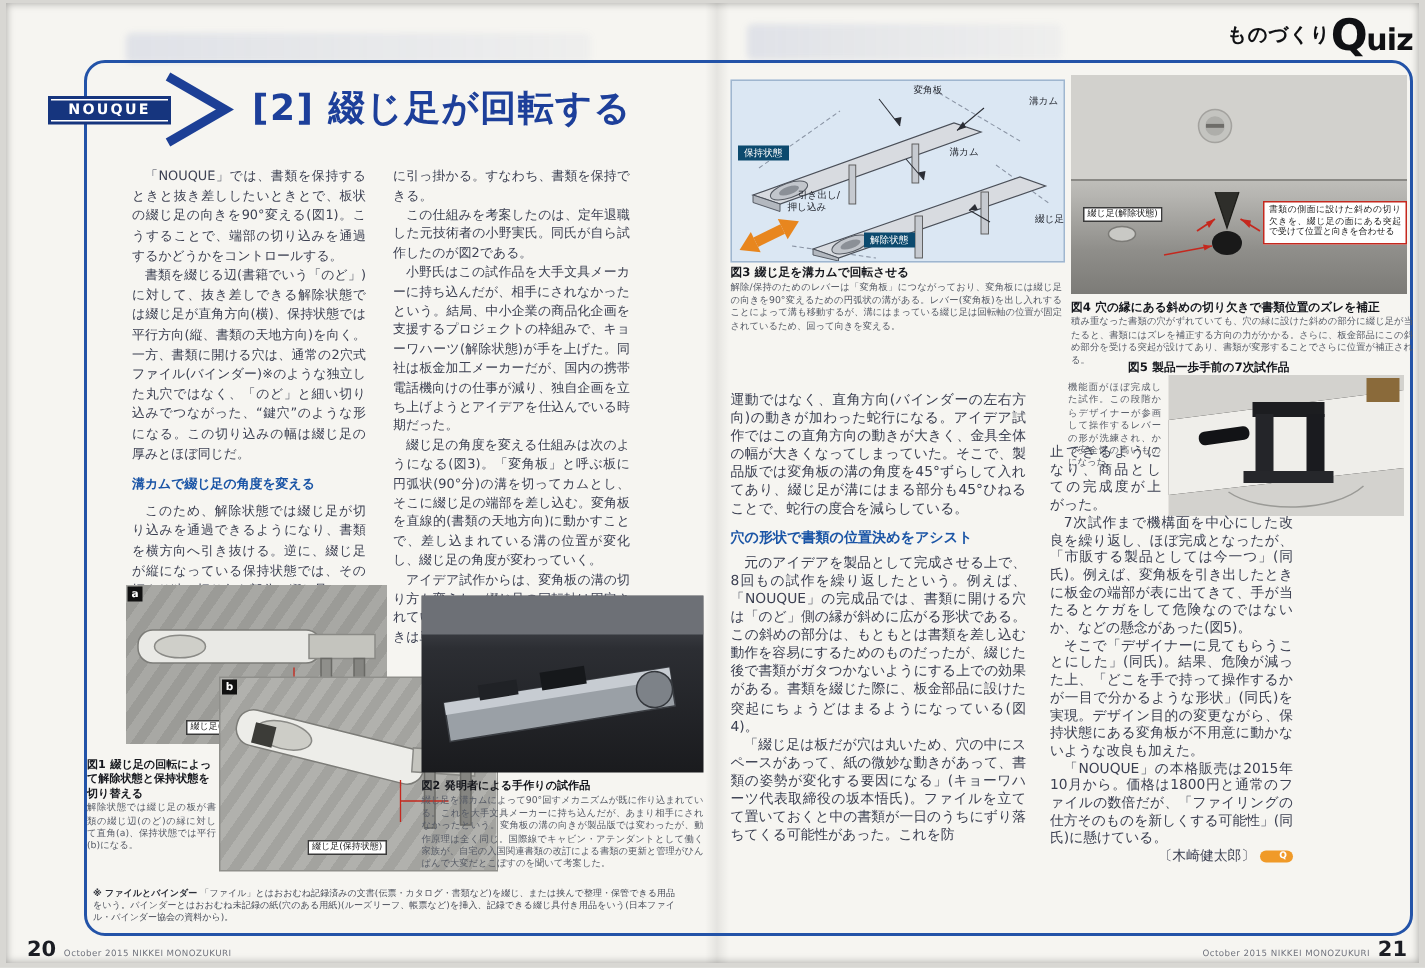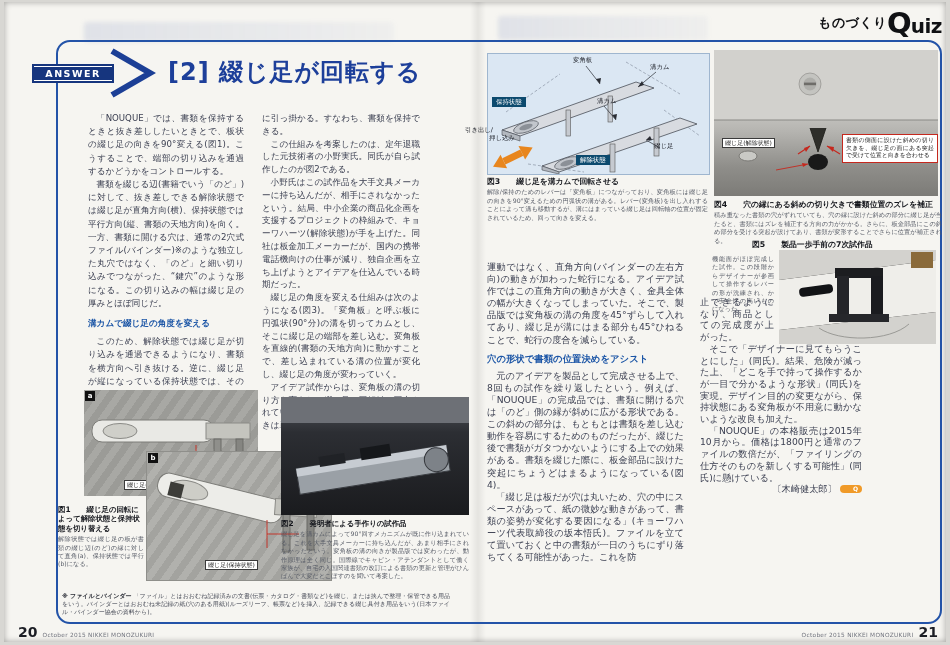--- a/index.html
+++ b/index.html
@@ -24,29 +24,29 @@
   .title{left:168px;top:56px;font-size:24px;font-weight:bold;color:#1d3f9a;letter-spacing:1px;}
   
   .jp{color:#3c4052;text-align:justify;word-break:break-all;}
   .body-l{font-size:8.6px;line-height:13.2px;margin-top:16px;}
   .body-r{font-size:9.2px;line-height:12.1px;}
   .jp p{margin:0;text-indent:1em;}
   .jp p.cont{text-indent:0;}
   .subhead{color:#1b55a6;font-weight:bold;text-indent:0 !important;margin:7px 0 5px !important;}
   
   .figcap-title{font-weight:bold;font-size:7.4px;line-height:9.4px;color:#15171d;text-align:left;}
-  .figno{margin-right:16px;}
+  .figno{margin-right:3px;}
   .figcap-body{font-size:6.2px;line-height:8.4px;color:#565b66;margin-top:2px;text-align:justify;word-break:break-all;}
   .photo{position:absolute;overflow:hidden;}
   .mark{position:absolute;width:10px;height:10px;background:#111;color:#fff;font-size:7px;
     text-align:center;line-height:10px;font-weight:bold;}
   .tagbox{position:absolute;background:#fff;border:1px solid #3a3a3a;font-size:6px;line-height:7.5px;
     padding:0 2px;color:#1c1c1c;white-space:nowrap;}
   .badge-blue{position:absolute;background:#0c4a6e;color:#fff;font-size:6.4px;line-height:8px;padding:1px 4px;}
-  .dlabel{position:absolute;font-size:6.4px;line-height:7.5px;color:#23262e;white-space:nowrap;}
+  .dlabel{position:absolute;font-size:6.4px;line-height:7.5px;color:#23262e;white-space:nowrap;margin-left:36px;}
   .notebox{position:absolute;background:#fff;border:1.2px solid #c5281e;font-size:5.9px;line-height:7.6px;
     padding:2px 3px;color:#222;text-align:justify;word-break:break-all;}
   .fig3box{left:487px;top:53px;width:221px;height:120px;background:#dbe7f3;border:1px solid #9fb6cf;}
   
   .pnum{font-size:14px;font-weight:bold;color:#1b1d24;}
   .ptext{font-size:5.8px;color:#70737d;letter-spacing:.3px;}
   .footnote{font-size:6px;line-height:8.2px;color:#4a4e5a;text-align:justify;word-break:break-all;}
   .fnlead{font-weight:bold;color:#2a2d36;}
   .byline{text-indent:0;}
   .endmark{display:inline-block;background:#f09a28;color:#fff;font-size:6px;line-height:8px;
@@ -62,21 +62,21 @@
   <div class="abs ghost" style="left:84px;top:22px;width:310px;height:20px;"></div>
   <div class="abs ghost" style="left:498px;top:16px;width:210px;height:24px;"></div>
 
   <div class="abs frame"></div>
 
   <div class="abs brand">
     <span class="b1">ものづくり</span><span class="bq">Q</span><span class="b2">uiz</span>
   </div>
 
   <div class="abs answer">
-    <div class="inner">ANSWER</div>
+    <div class="inner">NOUQUE</div>
   </div>
   <svg class="abs" style="left:106px;top:46px;" width="52" height="54">
     <path d="M6,5 L44,27 L6,49" stroke="#1c3f96" stroke-width="6" fill="none"></path>
   </svg>
   <div class="abs title">[2] 綴じ足が回転する</div>
 
   <div class="abs jp body-l" style="left:88px;top:96px;width:156px;">
     <p>「NOUQUE」では、書類を保持するときと抜き差ししたいときとで、板状の綴じ足の向きを90°変える(図1)。こうすることで、端部の切り込みを通過するかどうかをコントロールする。</p>
     <p>書類を綴じる辺(書籍でいう「のど」)に対して、抜き差しできる解除状態では綴じ足が直角方向(横)、保持状態では平行方向(縦、書類の天地方向)を向く。一方、書類に開ける穴は、通常の2穴式ファイル(バインダー)※のような独立した丸穴ではなく、「のど」と細い切り込みでつながった、“鍵穴”のような形になる。この切り込みの幅は綴じ足の厚みとほぼ同じだ。</p>
     <p class="subhead">溝カムで綴じ足の角度を変える</p>
@@ -198,21 +198,21 @@
         <rect x="14" y="97" width="20" height="7" fill="#e8861e"></rect>
         <polygon points="34,93 46,100.5 34,108" fill="#e8861e"></polygon>
         <polygon points="14,93 2,100.5 14,108" fill="#e8861e"></polygon>
       </g>
     </svg>
   </div>
   <div class="dlabel" style="left:573px;top:57px;">変角板</div>
   <div class="dlabel" style="left:650px;top:64px;">溝カム</div>
   <div class="dlabel" style="left:597px;top:98px;">溝カム</div>
   <div class="badge-blue" style="left:492px;top:97px;">保持状態</div>
-  <div class="dlabel" style="left:465px;top:127px;">引き出し/</div>
+  <div class="dlabel" style="left:496px;top:127px;">引き出し/</div>
   <div class="dlabel" style="left:489px;top:135px;">押し込み</div>
   <div class="badge-blue" style="left:576px;top:155px;">解除状態</div>
   <div class="dlabel" style="left:654px;top:143px;">綴じ足</div>
 
   <div class="abs" style="left:487px;top:177px;width:221px;">
     <div class="figcap-title" style="font-size:7.8px;">
       <span class="figno">図3</span><span>綴じ足を溝カムで回転させる</span>
     </div>
     <div class="figcap-body">解除/保持のためのレバーは「変角板」につながっており、変角板には綴じ足の向きを90°変えるための円弧状の溝がある。レバー(変角板)を出し入れすることによって溝も移動するが、溝にはまっている綴じ足は回転軸の位置が固定されているため、回って向きを変える。</div>
   </div>
@@ -267,19 +267,20 @@
 
   <div class="abs jp body-r" style="left:487px;top:245px;width:197px;margin-top:16px;">
     <p class="cont">運動ではなく、直角方向(バインダーの左右方向)の動きが加わった蛇行になる。アイデア試作ではこの直角方向の動きが大きく、金具全体の幅が大きくなってしまっていた。そこで、製品版では変角板の溝の角度を45°ずらして入れてあり、綴じ足が溝にはまる部分も45°ひねることで、蛇行の度合を減らしている。</p>
     <p class="subhead" style="font-size:9.4px;">穴の形状で書類の位置決めをアシスト</p>
     <p>元のアイデアを製品として完成させる上で、8回もの試作を繰り返したという。例えば、「NOUQUE」の完成品では、書類に開ける穴は「のど」側の縁が斜めに広がる形状である。この斜めの部分は、もともとは書類を差し込む動作を容易にするためのものだったが、綴じた後で書類がガタつかないようにする上での効果がある。書類を綴じた際に、板金部品に設けた突起にちょうどはまるようになっている(図4)。</p>
     <p>「綴じ足は板だが穴は丸いため、穴の中にスペースがあって、紙の微妙な動きがあって、書類の姿勢が変化する要因になる」(キョーワハーツ代表取締役の坂本悟氏)。ファイルを立てて置いておくと中の書類が一日のうちにずり落ちてくる可能性があった。これを防</p>
   </div>
 
   <div class="abs jp body-r" style="left:700px;top:296px;width:162px;line-height:11.7px;">
     <p class="cont" style="width:74px;">止できるようになり、商品としての完成度が上がった。</p>
+    <p>7次試作まで機構面を中心にした改良を繰り返し、ほぼ完成となったが、「市販する製品としては今一つ」(同氏)。例えば、変角板を引き出したときに板金の端部が表に出てきて、手が当たるとケガをして危険なのではないか、などの懸念があった(図5)。</p>
     <p>そこで「デザイナーに見てもらうことにした」(同氏)。結果、危険が減った上、「どこを手で持って操作するかが一目で分かるような形状」(同氏)を実現。デザイン目的の変更ながら、保持状態にある変角板が不用意に動かないような改良も加えた。</p>
     <p>「NOUQUE」の本格販売は2015年10月から。価格は1800円と通常のファイルの数倍だが、「ファイリングの仕方そのものを新しくする可能性」(同氏)に懸けている。</p>
     <p class="byline" style="text-align:right;">
       <span>〔木崎健太郎〕</span><span class="endmark">Q</span>
     </p>
   </div>
 </div>
 
 </body></html>

